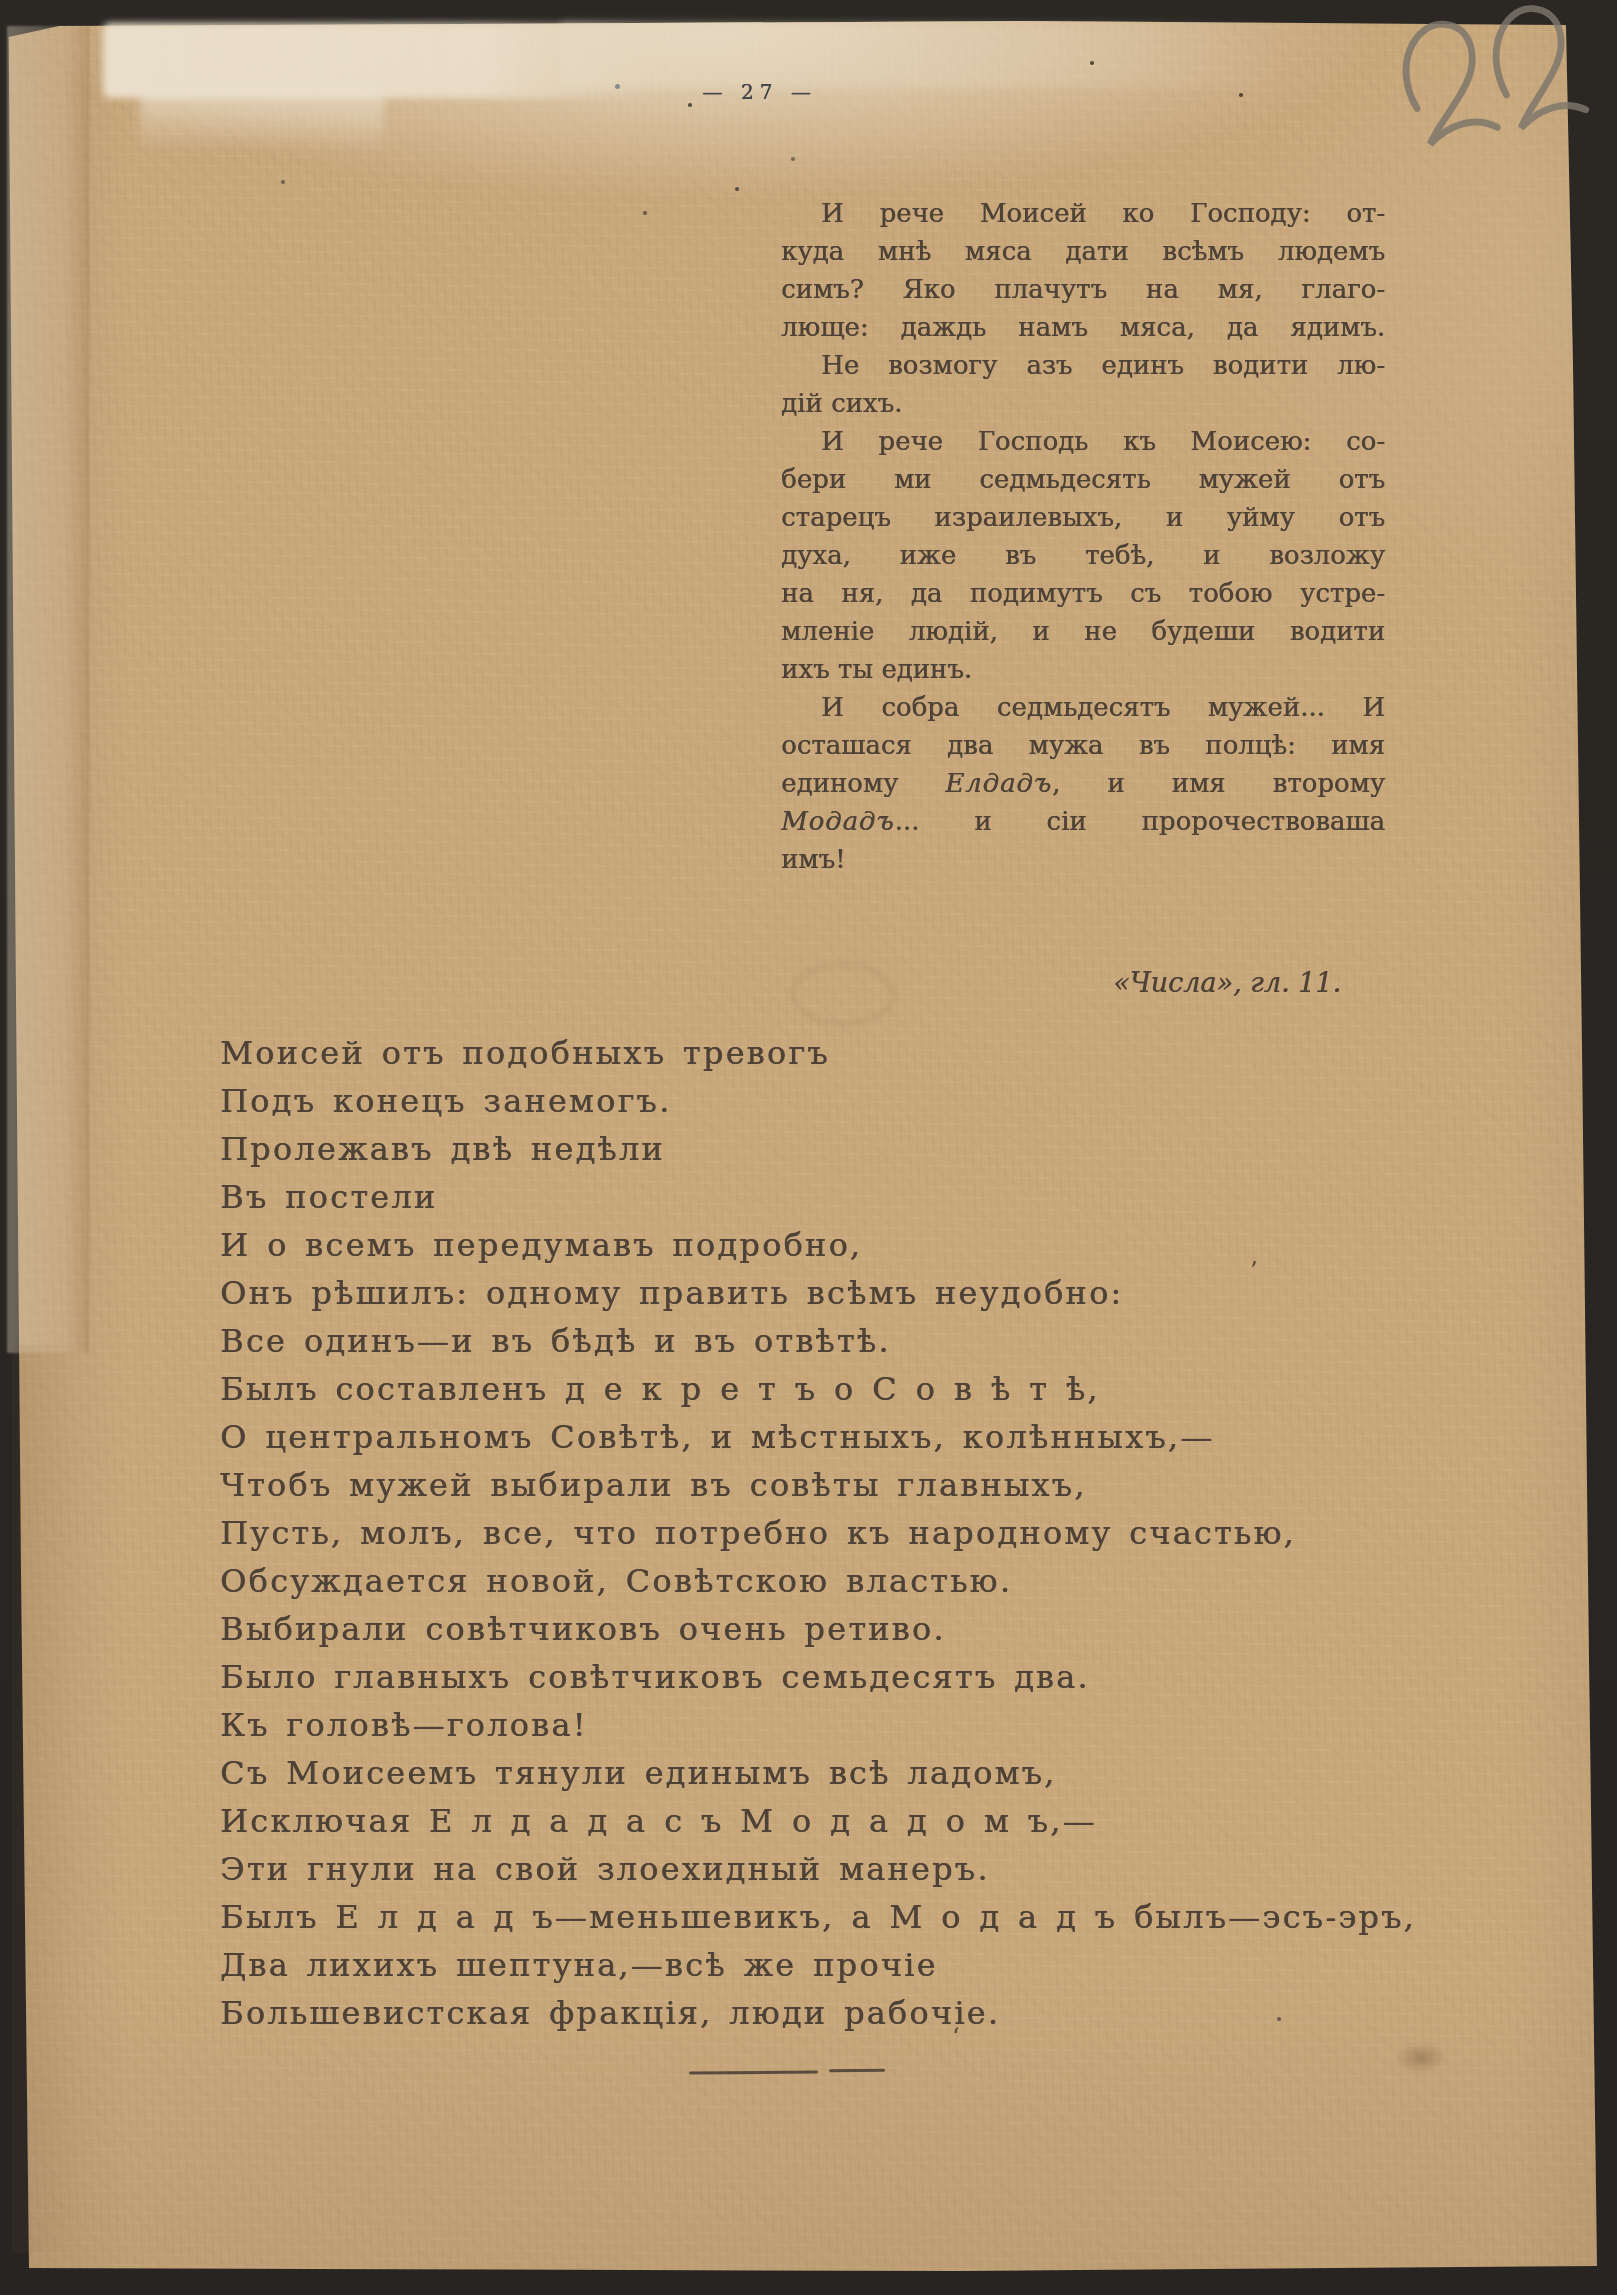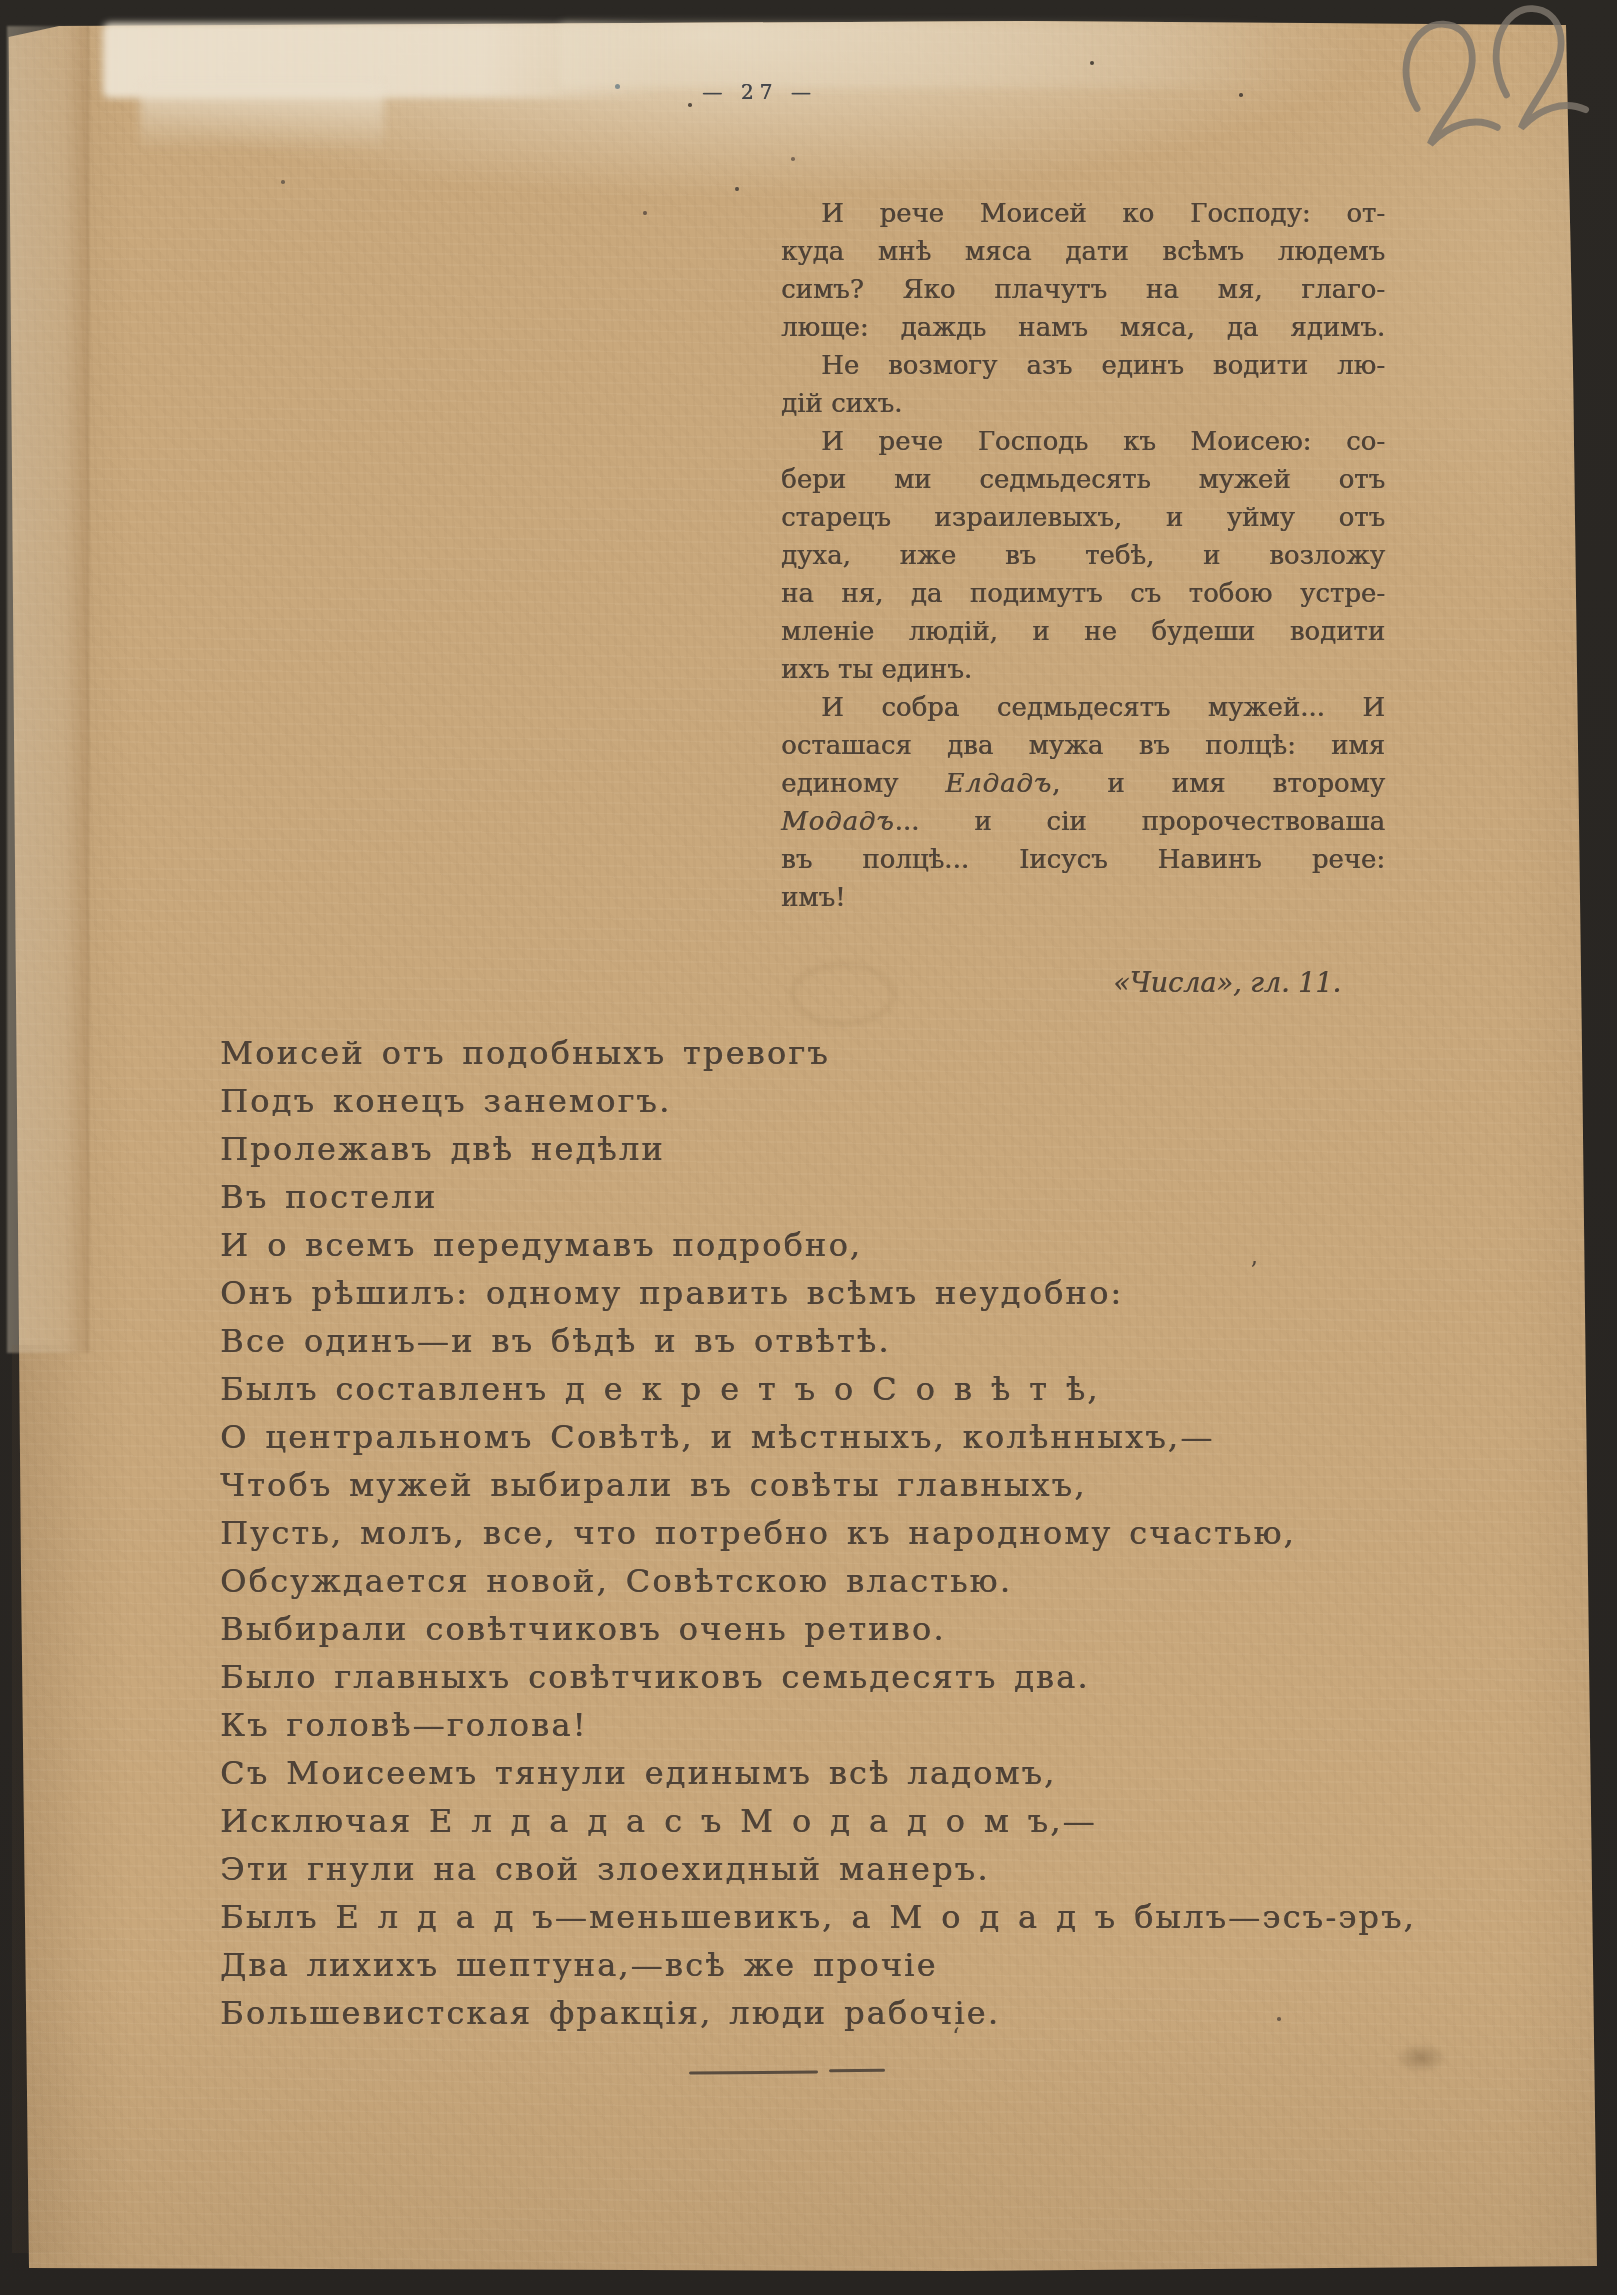--- a/index.html
+++ b/index.html
@@ -106,21 +106,20 @@
       <div class="eline just">бери ми седмьдесять мужей отъ</div>
       <div class="eline just">старецъ израилевыхъ, и уйму отъ</div>
       <div class="eline just">духа, иже въ тебѣ, и возложу</div>
       <div class="eline just">на ня, да подимутъ съ тобою устре-</div>
       <div class="eline just">мленіе людій, и не будеши водити</div>
       <div class="eline">ихъ ты единъ.</div>
       <div class="eline ind just">И собра седмьдесятъ мужей... И</div>
       <div class="eline just">осташася два мужа въ полцѣ: имя</div>
       <div class="eline just">единому <i>Елдадъ</i>, и имя второму</div>
       <div class="eline just"><i>Модадъ</i>... и сіи пророчествоваша</div>
-      <div class="eline just">въ полцѣ... Іисусъ Навинъ рече:</div>
       <div class="eline">имъ!</div>
     </div>
 
   <div id="epigraph-attribution" class="ink">«Числа», гл. 11.</div>
 
   <div id="poem" class="ink">
 
   <div class="pline">Моисей отъ подобныхъ тревогъ</div>
       <div class="pline">Подъ конецъ занемогъ.</div>
       <div class="pline">Пролежавъ двѣ недѣли</div>

